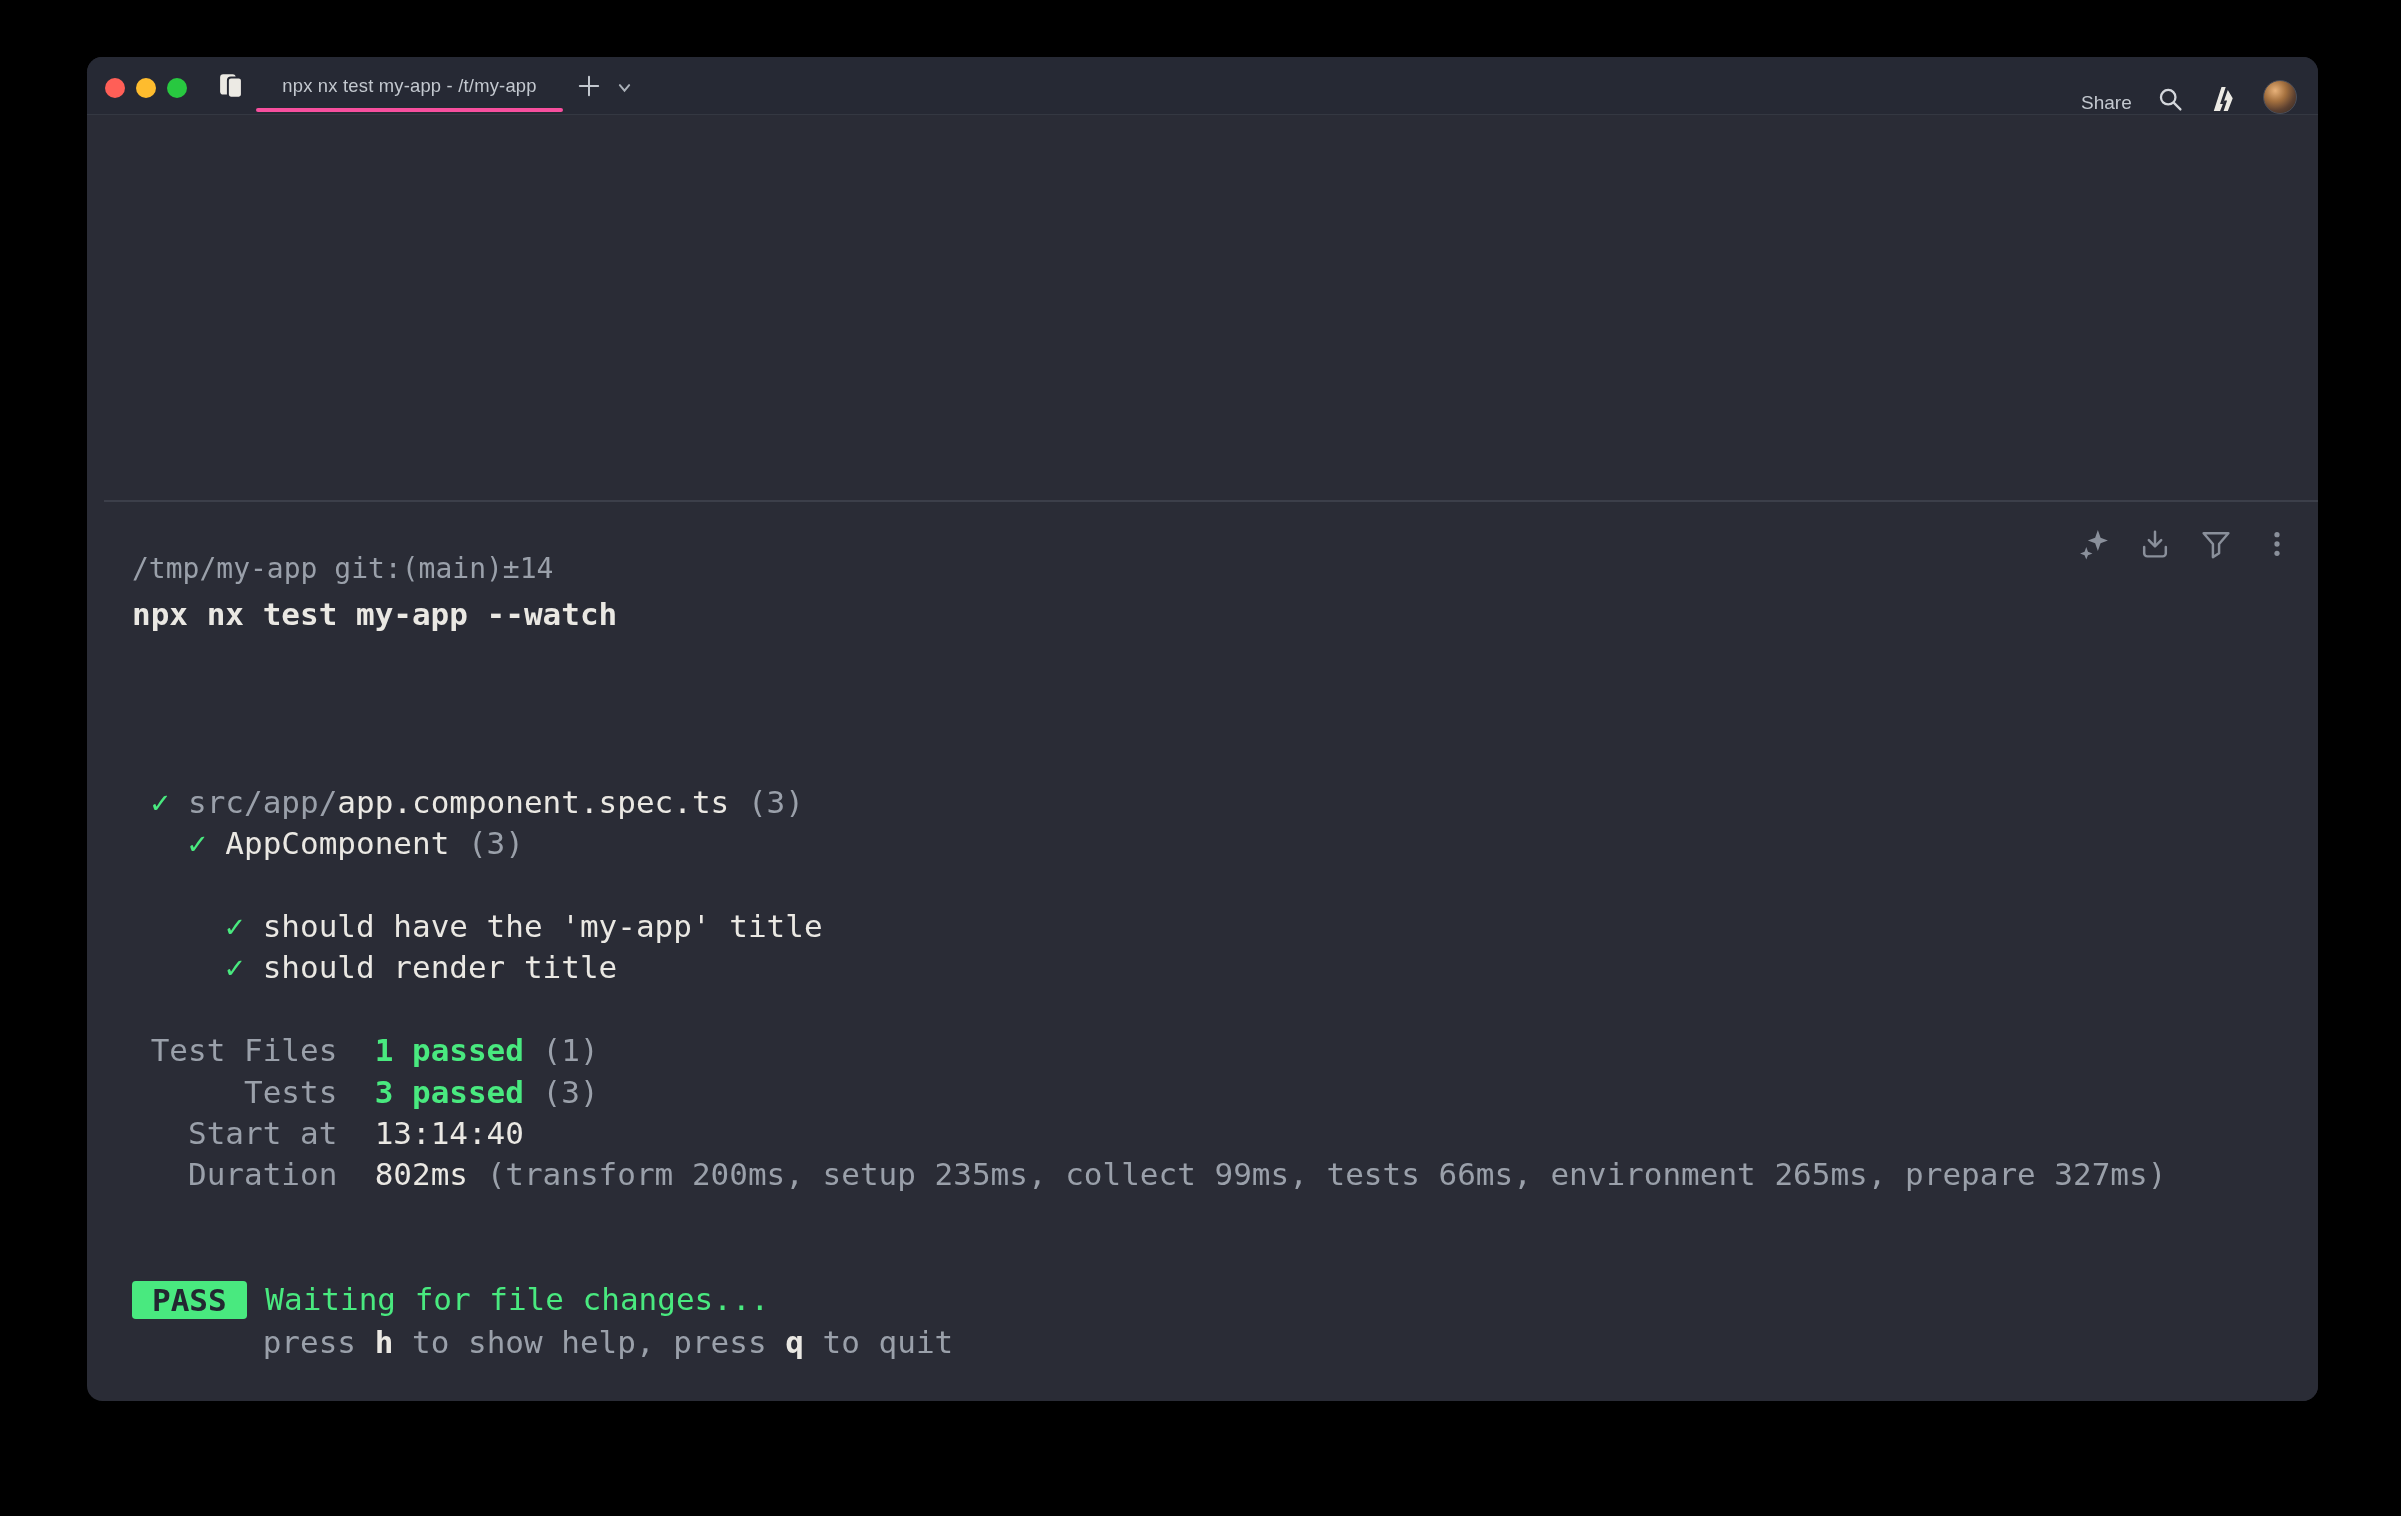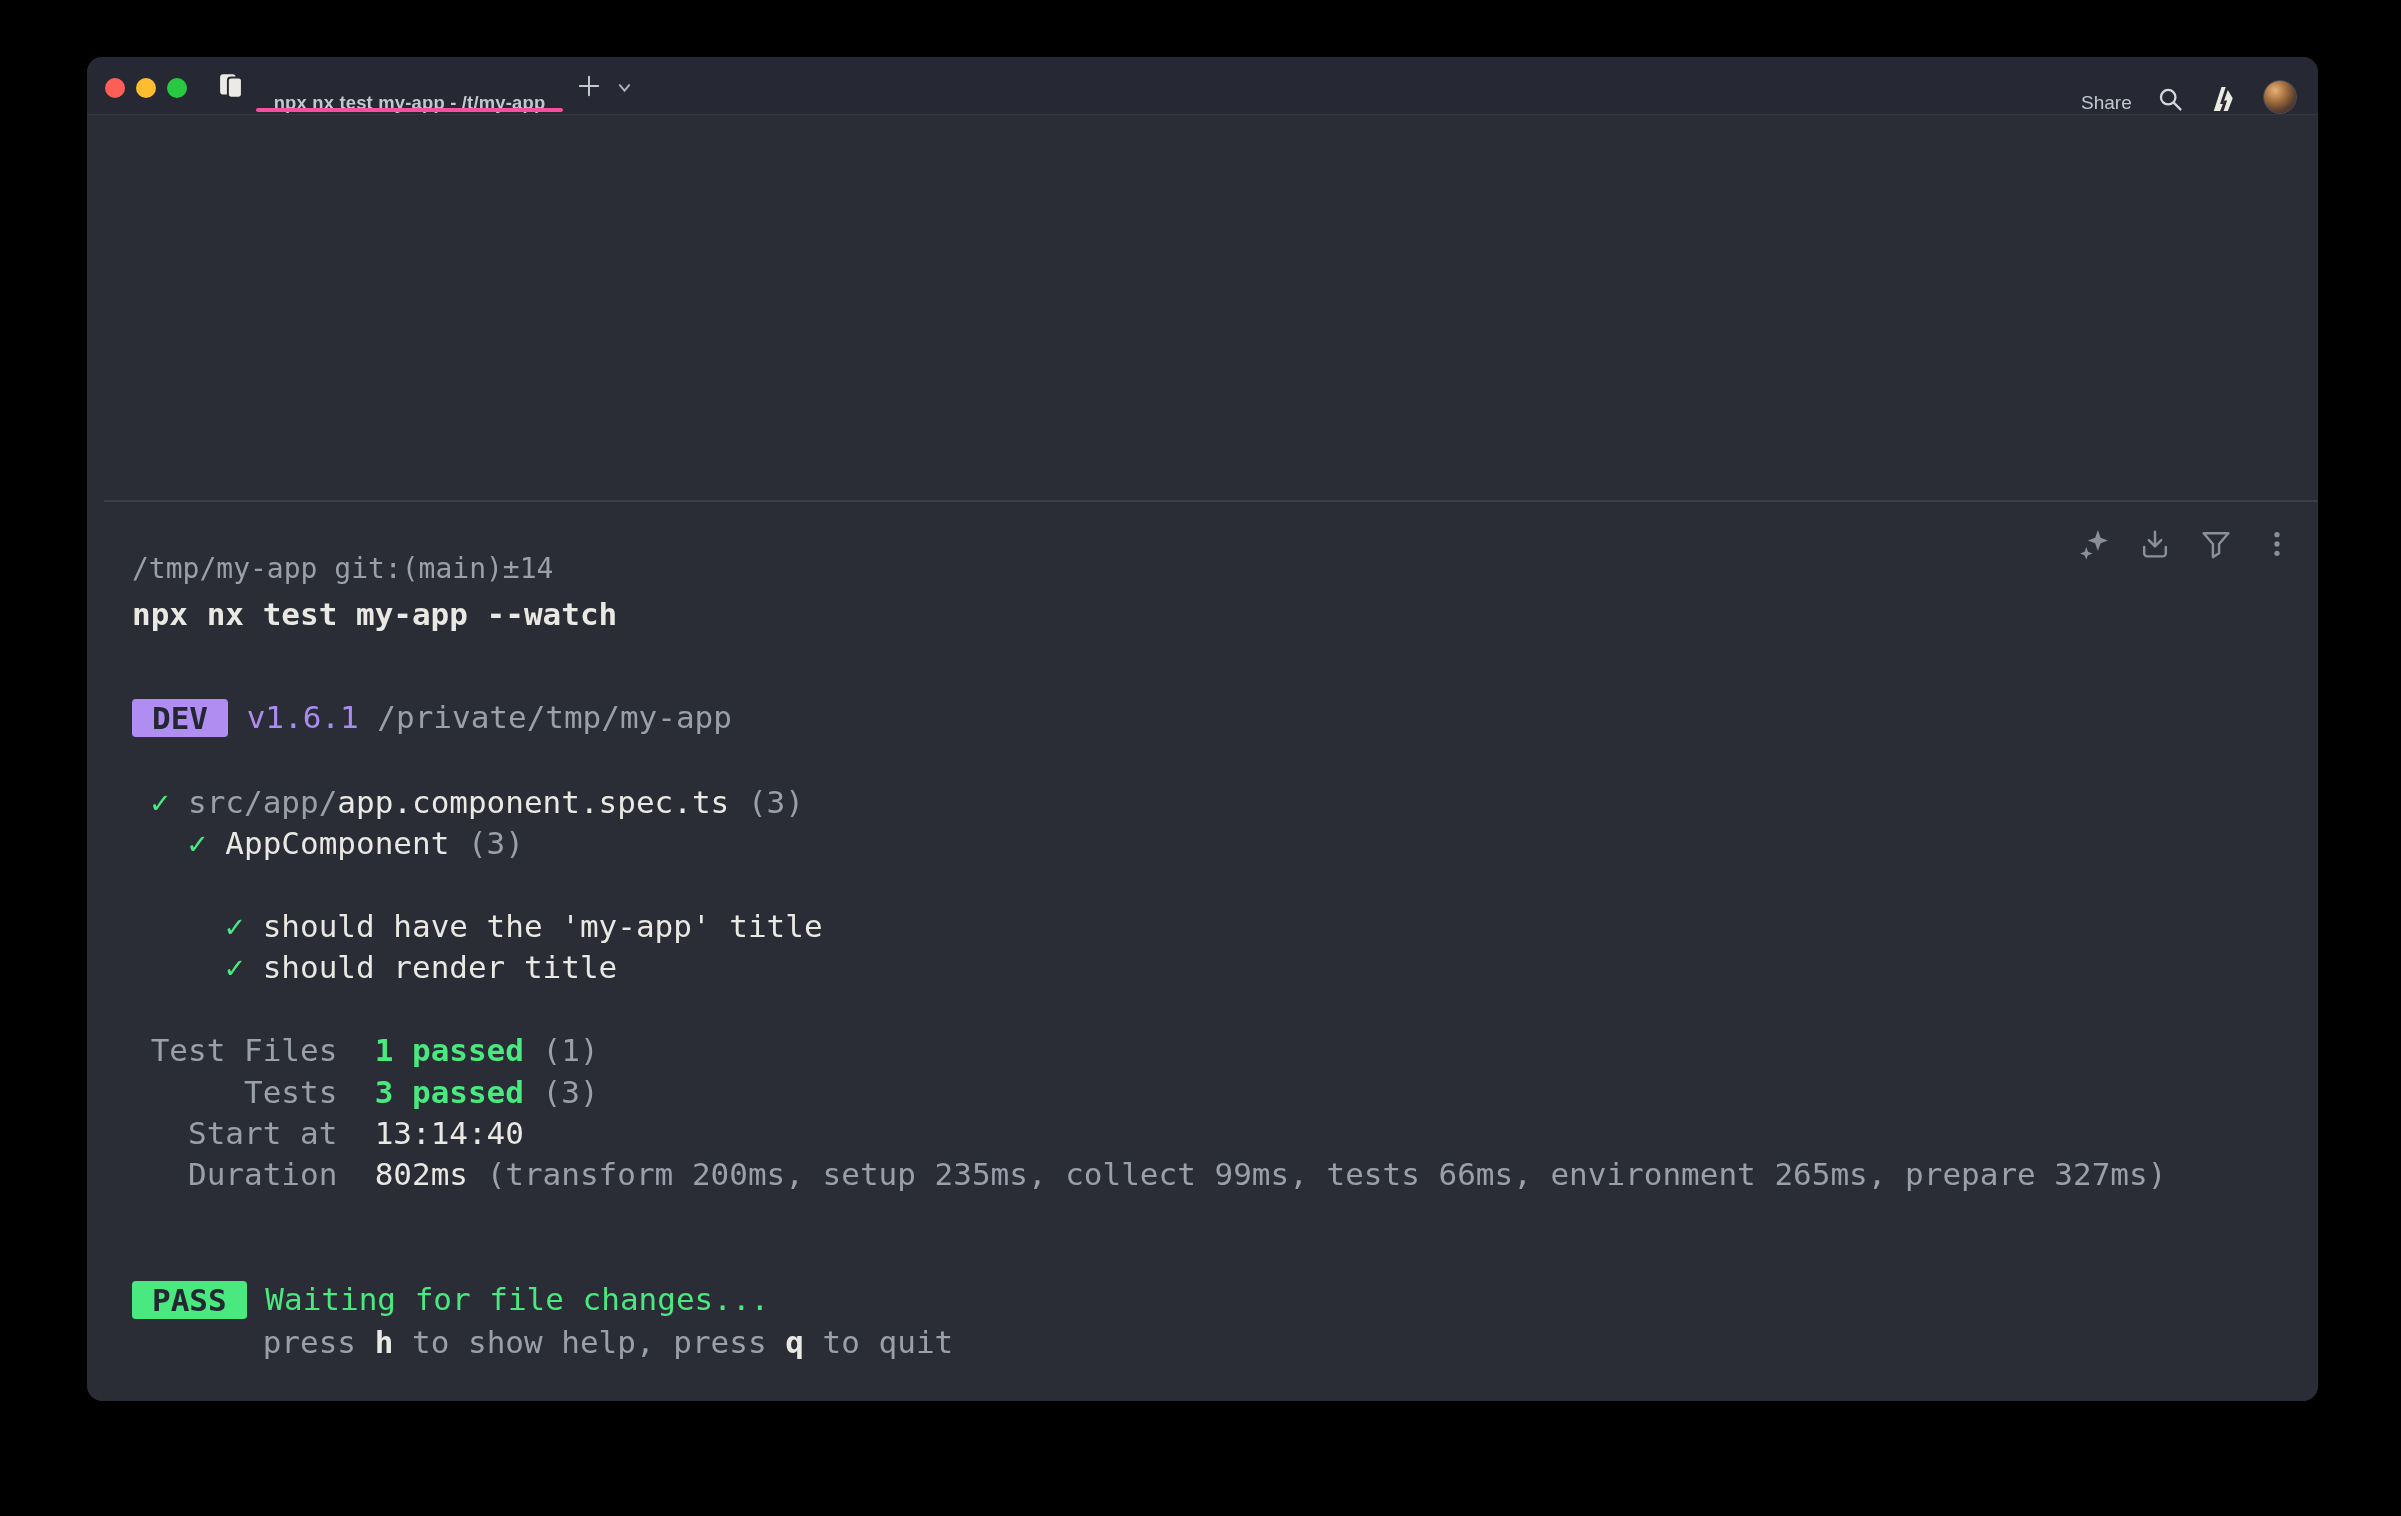--- a/index.html
+++ b/index.html
@@ -13,21 +13,21 @@
   
   .tabbar { position:absolute; left:0; top:0; width:100%; height:58px;
             background:var(--tabbar_bg,#262934); border-bottom:1.5px solid #343842; }
   .lights { position:absolute; left:18.4px; top:21px; display:flex; gap:10.7px; }
   .light { width:20px; height:20px; border-radius:50%; }
   .light.red { background:var(--traffic_red,#ff5f57); }
   .light.yellow { background:var(--traffic_yellow,#febc2e); }
   .light.green { background:var(--traffic_green,#28c840); }
   .pages { position:absolute; left:130px; top:15.3px; width:28px; height:28px; }
   .tab { position:absolute; left:169px; top:0; width:307px; height:57px;
-         display:flex; align-items:flex-end; justify-content:center;font-weight:bold; }
+         display:flex; align-items:center; justify-content:center; }
   .tab-title { color:#c3c8cf; font-size:18.4px; letter-spacing:0.2px; white-space:nowrap; }
   .tab-underline { position:absolute; left:169px; bottom:2.3px; width:307px; height:3.8px;
                    border-radius:2.3px; background:var(--accent_pink,#f74f9e); }
   .plus-btn { position:absolute; left:488px; top:15.3px; width:28px; height:28px; color:#c3c8cf; }
   .chev-btn { position:absolute; left:529px; top:21.5px; width:17px; height:17px; color:#aab0b8; }
   .tab-right { position:absolute; right:21.5px; top:0; height:57px; display:flex;
                align-items:flex-end; gap:24.6px; }
   .share { color:#c3c8cf; font-size:19px; }
   .iconbtn { display:flex; align-items:center; justify-content:center; }
   .avatar { width:34px; height:34px; border-radius:50%;
@@ -138,21 +138,20 @@
           <circle cx="22" cy="10" r="3.4"></circle>
             <circle cx="22" cy="22" r="3.4"></circle>
             <circle cx="22" cy="34" r="3.4"></circle>
         </svg>
       </span>
     </div>
 
     <div class="row prompt" style="top:427px"><span class="t-gray">/tmp/my-app git:(main)±14</span></div>
     <div class="row" style="top:473px"><span class="t-whitebold">npx nx test my-app --watch</span></div>
 
-    <div class="row" style="top:576px"><span class="badge dev">DEV</span><span class="t-purple"> v1.6.1</span><span class="t-gray"> /private/tmp/my-app</span></div>
 
     <div class="row" style="top:661px"><span class="t-green"> ✓ </span><span class="t-gray">src/app/</span><span class="t-white">app.component.spec.ts</span><span class="t-gray"> (3)</span></div>
     <div class="row" style="top:702px"><span class="t-green">   ✓ </span><span class="t-white">AppComponent</span><span class="t-gray"> (3)</span></div>
     <div class="row" style="top:785px"><span class="t-green">     ✓ </span><span class="t-white">should have the 'my-app' title</span></div>
     <div class="row" style="top:826px"><span class="t-green">     ✓ </span><span class="t-white">should render title</span></div>
 
     <div class="row" style="top:909px"><span class="t-gray"> Test Files  </span><span class="t-greenbold">1 passed</span><span class="t-gray"> (1)</span></div>
     <div class="row" style="top:951px"><span class="t-gray">      Tests  </span><span class="t-greenbold">3 passed</span><span class="t-gray"> (3)</span></div>
     <div class="row" style="top:992px"><span class="t-gray">   Start at  </span><span class="t-white">13:14:40</span></div>
     <div class="row" style="top:1033px"><span class="t-gray">   Duration  </span><span class="t-white">802ms</span><span class="t-gray"> (transform 200ms, setup 235ms, collect 99ms, tests 66ms, environment 265ms, prepare 327ms)</span></div>

